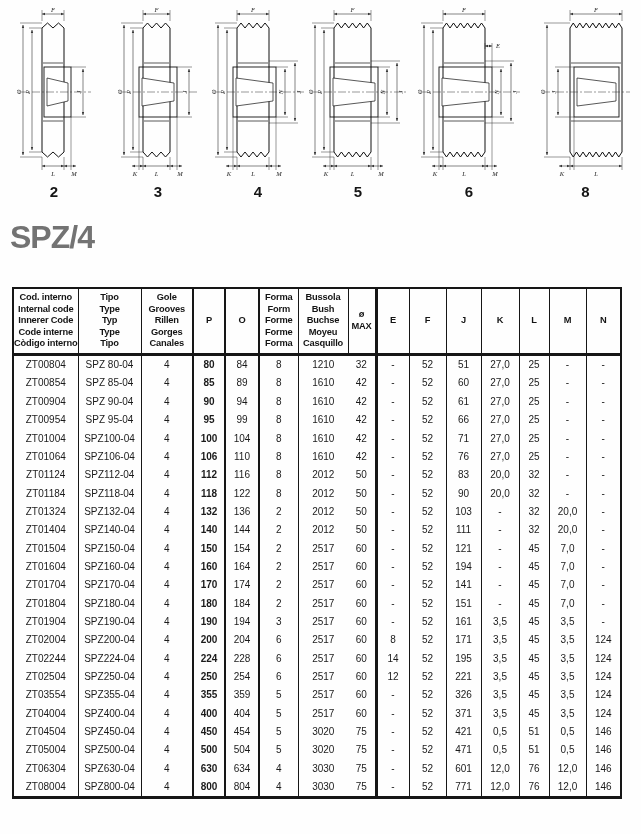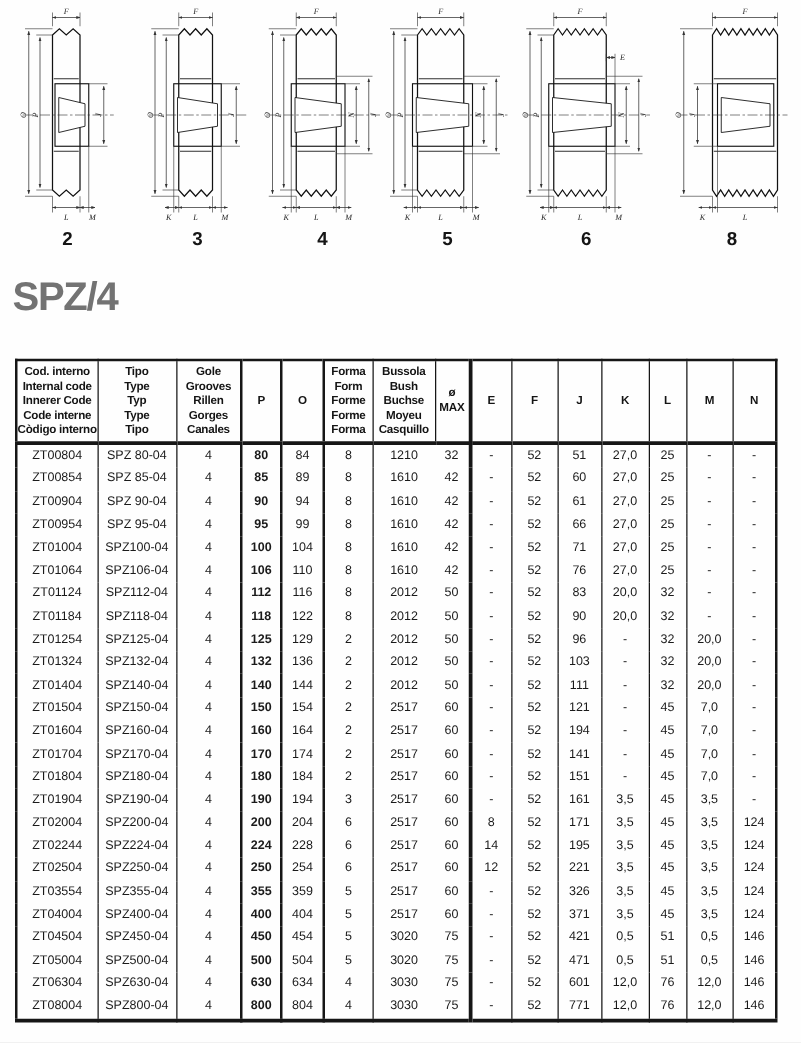--- a/index.html
+++ b/index.html
@@ -528,37 +528,20 @@
           <td class="b3">50</td>
           <td class="b1">-</td>
           <td class="b1">52</td>
           <td class="b1">90</td>
           <td class="b1">20,0</td>
           <td class="b1">32</td>
           <td class="b1">-</td>
           <td class="b0">-</td>
         </tr>
         <tr>
-          <td class="b1">ZT01254</td>
-          <td class="b1">SPZ125-04</td>
-          <td class="b2">4</td>
-          <td class="b2 bold">125</td>
-          <td class="b2">129</td>
-          <td class="b1">2</td>
-          <td class="b0">2012</td>
-          <td class="b3">50</td>
-          <td class="b1">-</td>
-          <td class="b1">52</td>
-          <td class="b1">96</td>
-          <td class="b1">-</td>
-          <td class="b1">32</td>
-          <td class="b1">20,0</td>
-          <td class="b0">-</td>
-        </tr>
-        <tr>
           <td class="b1">ZT01324</td>
           <td class="b1">SPZ132-04</td>
           <td class="b2">4</td>
           <td class="b2 bold">132</td>
           <td class="b2">136</td>
           <td class="b1">2</td>
           <td class="b0">2012</td>
           <td class="b3">50</td>
           <td class="b1">-</td>
           <td class="b1">52</td>

